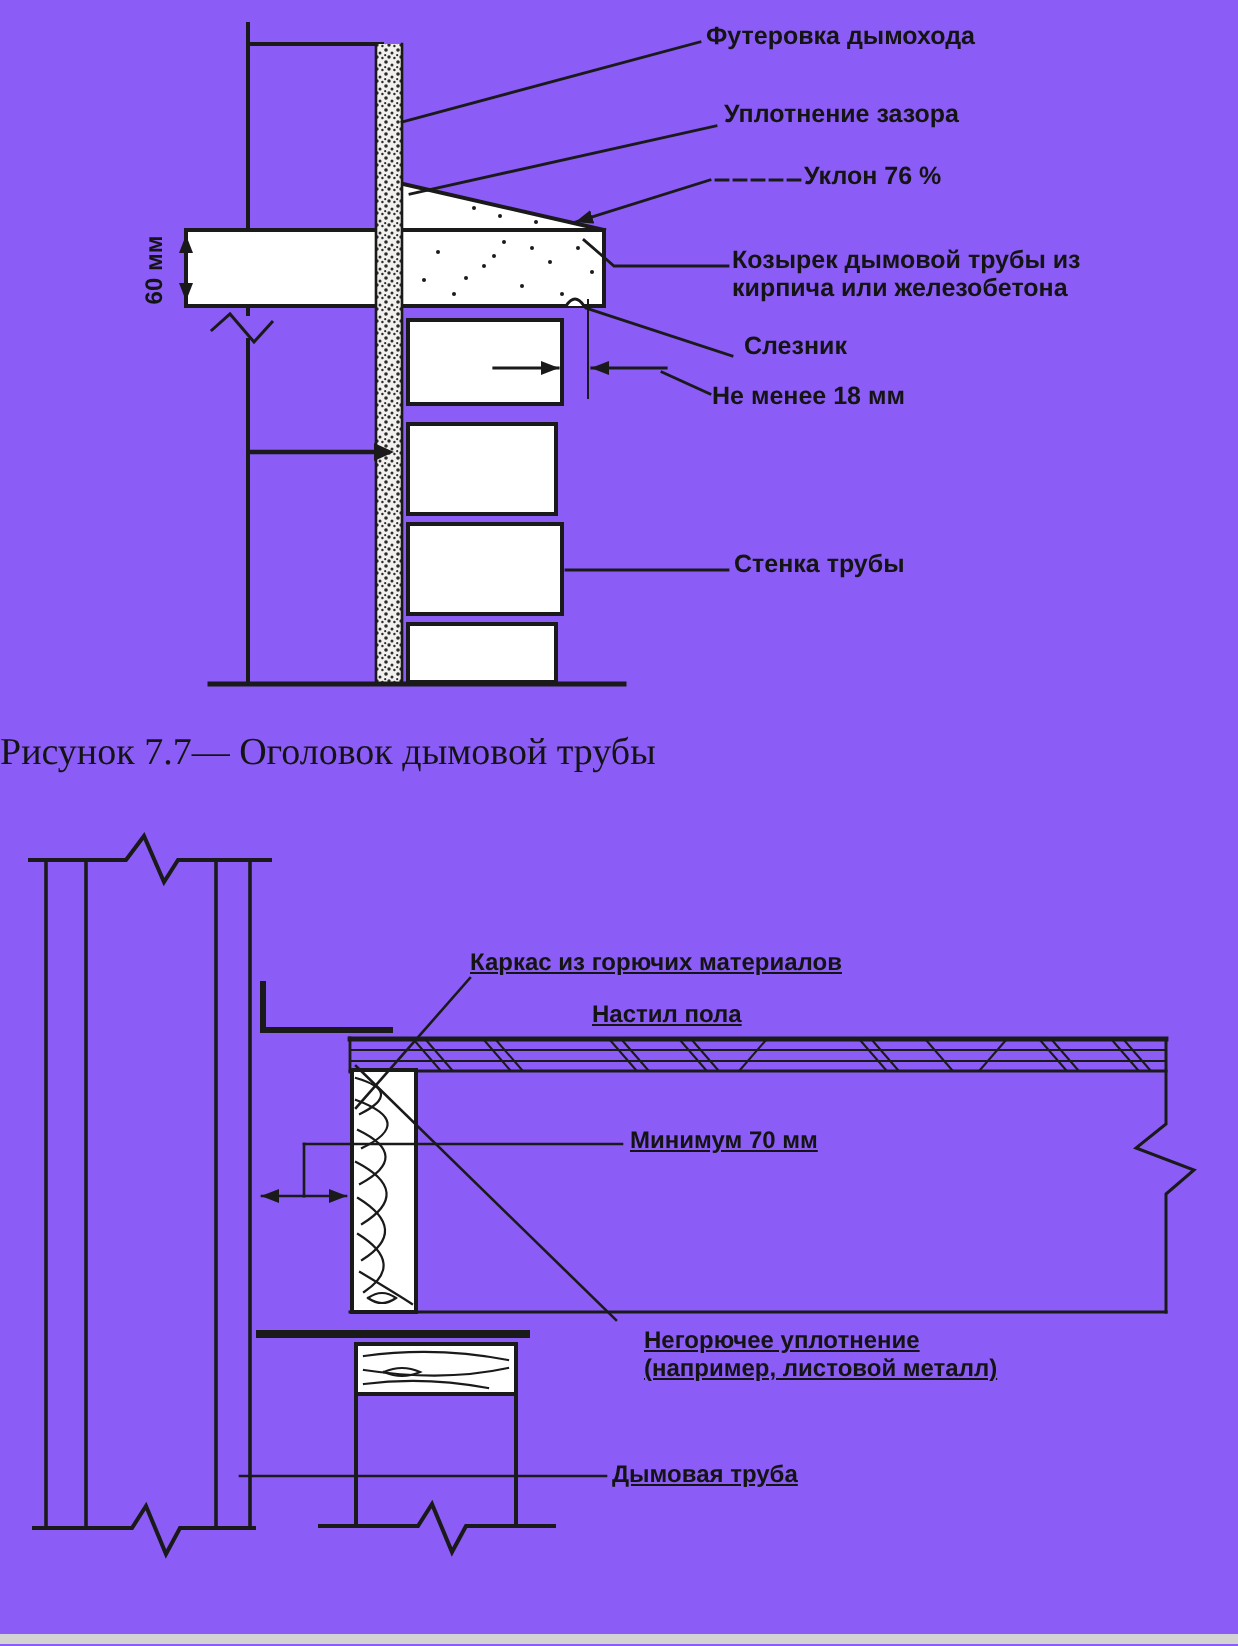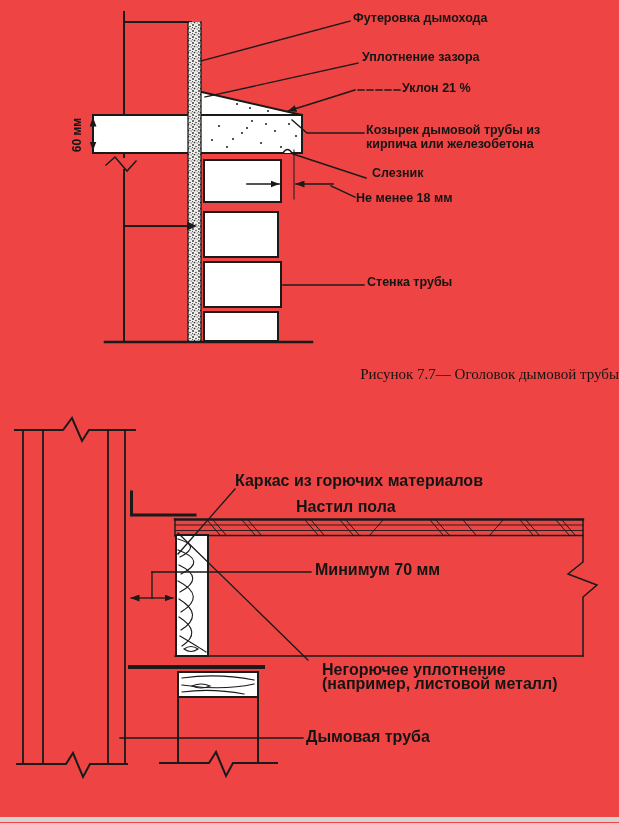--- a/index.html
+++ b/index.html
@@ -1,42 +1,42 @@
 <!DOCTYPE html>
 <html><head>
 <meta charset="utf-8">
 <style>
   html,body{margin:0;padding:0;background:#fff;}
   .page{
     position:relative;
     width:619px;height:823px;
-    background:#ef4444;
+    background:#8b5cf6;
     font-family:"Liberation Sans",sans-serif;
     overflow:hidden;
   }
   .drawing{position:absolute;left:0;top:0;}
   .lbl{
     position:absolute;
     font-family:"Liberation Sans",sans-serif;
     font-weight:700;
     color:#141414;
     white-space:nowrap;
   }
   .lbl77{font-size:12.5px;line-height:13.5px;}
-  .lbl78{font-size:16px;line-height:14px;}
+  .lbl78{font-size:12px;line-height:14px;text-decoration:underline;}
   .rot90{
     width:44px;text-align:center;
     transform:rotate(-90deg);
     font-size:12px;
   }
   .caption{
     position:absolute;left:0;width:619px;
-    text-align:right;
+    text-align:left;
     font-family:"Liberation Serif",serif;
-    font-size:15px;
+    font-size:19px;
     color:#141414;
   }
   .bottom-bar{
     position:absolute;left:0;top:817px;
     width:619px;height:5px;
     background:#d3d3d3;
   }
 </style>
 </head>
 <body>
@@ -222,21 +222,21 @@
       <g stroke-width="1.3">
         <line x1="235" y1="489" x2="178" y2="554"></line>
         <line x1="178" y1="533" x2="308" y2="660"></line>
         <line x1="120" y1="738" x2="303" y2="738"></line>
       </g>
     </g>
   </svg>
 
   <div class="lbl lbl77" style="left:353px;top:12px">Футеровка дымохода</div>
   <div class="lbl lbl77" style="left:362px;top:51px">Уплотнение зазора</div>
-  <div class="lbl lbl77" style="left:402px;top:82px">Уклон 21 %</div>
+  <div class="lbl lbl77" style="left:402px;top:82px">Уклон 76 %</div>
   <div class="lbl lbl77" style="left:366px;top:138px">кирпича или железобетона</div>
   <div class="lbl lbl77" style="left:366px;top:124px">Козырек дымовой трубы из</div>
   <div class="lbl lbl77" style="left:372px;top:167px">Слезник</div>
   <div class="lbl lbl77" style="left:356px;top:192px">Не менее 18 мм</div>
   <div class="lbl lbl77" style="left:367px;top:276px">Стенка трубы</div>
   <div class="lbl rot90" style="left:55px;top:128px">60 мм</div>
 
   <div class="caption" style="top:366px">Рисунок 7.7— Оголовок дымовой трубы</div>
 
   <div class="lbl lbl78" style="left:235px;top:474px">Каркас из горючих материалов</div>

